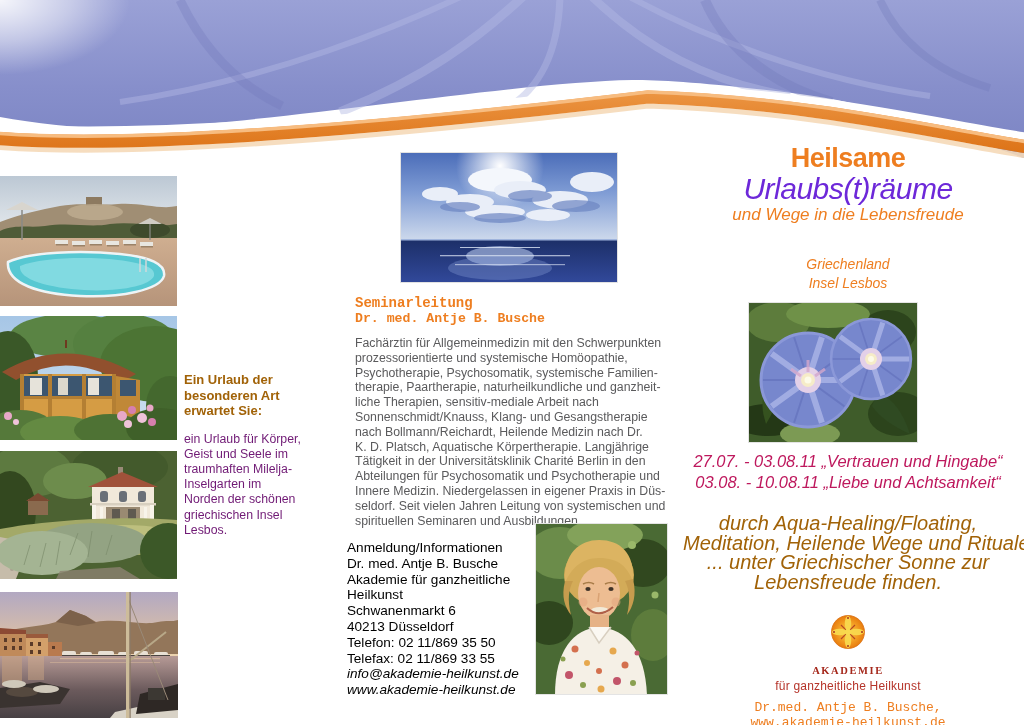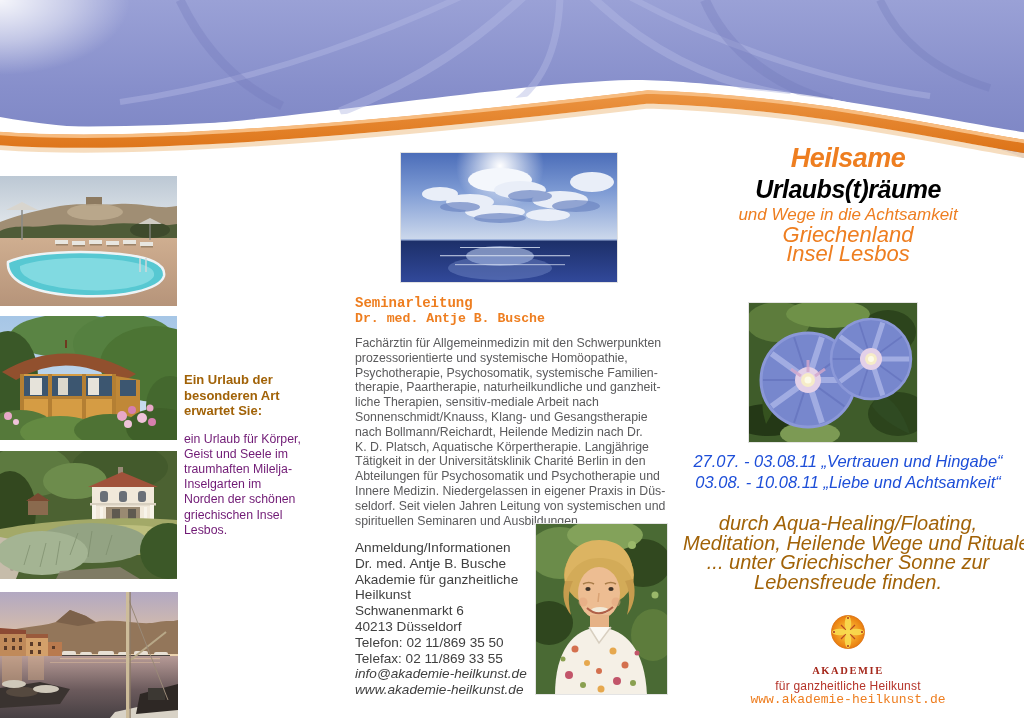--- a/index.html
+++ b/index.html
@@ -11,31 +11,31 @@
   .ph{position:absolute;left:0;}
   .pool{top:176px;} .gazebo{top:316px;} .villa{top:451px;} .harbor{top:592px;}
   .intro{position:absolute;left:184px;top:372px;width:152px;}
   .intro-h{color:#a16207;font-weight:bold;font-size:13px;line-height:15.5px;white-space:nowrap;}
   .intro-b{margin-top:13px;font-size:12.3px;line-height:15.2px;color:#701a75;white-space:nowrap;}
   .sea{position:absolute;left:400px;top:152px;}
   .sem{position:absolute;left:355px;top:295px;width:340px;}
   .sem-h{font-size:14px;font-weight:bold;line-height:16px;}
   .sem-l{font-size:13.2px;font-weight:bold;line-height:15px;}
   .sem-b{margin-top:10px;font-size:12.3px;line-height:14.8px;color:#5a5a5c;white-space:nowrap;}
-  .contact{position:absolute;left:355px;top:540px;font-size:13.6px;line-height:15.8px;color:#404040;white-space:nowrap;}
+  .contact{position:absolute;left:347px;top:540px;font-size:13.6px;line-height:15.8px;color:#000000;white-space:nowrap;}
   .contact .lnk{cursor:pointer;font-style:italic;}
   .portrait{position:absolute;left:535px;top:523px;}
   .right{position:absolute;left:683px;top:143px;width:330px;text-align:center;}
-  .title1{font-size:27px;font-weight:bold;font-style:italic;color:#ee7e20;line-height:30px;letter-spacing:-.5px;}
-  .title2{font-size:25px;font-weight:bold;font-style:italic;color:#000000;line-height:32px;letter-spacing:-.5px;}
+  .title1{font-size:27px;font-weight:bold;color:#ee7e20;line-height:30px;letter-spacing:-.5px;}
+  .title2{font-size:30px;font-weight:normal;font-style:italic;color:#6d28d9;line-height:32px;letter-spacing:-.5px;}
   .subtitle{font-size:17px;font-style:italic;color:#ee7e20;line-height:20px;}
-  .location{font-size:22px;font-style:italic;color:#ee7e20;line-height:19px;white-space:nowrap;}
+  .location{font-size:14px;font-style:italic;color:#ee7e20;line-height:19px;margin-top:30px;white-space:nowrap;}
   .flowers{position:absolute;left:748px;top:302px;}
   .dates{position:absolute;left:683px;top:451px;width:330px;text-align:center;
-         font-size:16.5px;font-style:italic;color:#1d4ed8;line-height:20.5px;white-space:nowrap;}
+         font-size:16.5px;font-style:italic;color:#be185d;line-height:20.5px;white-space:nowrap;}
   .promise{position:absolute;left:683px;top:514px;width:330px;text-align:center;
            font-size:20px;font-style:italic;color:#a16207;line-height:19.5px;white-space:nowrap;}
   .logoblock{position:absolute;left:683px;top:613px;width:330px;text-align:center;}
   .logo{margin:0 auto;}
   .logo-t{font-family:"Liberation Serif",serif;font-weight:bold;font-size:10.5px;letter-spacing:1.6px;
           color:#a5281c;margin-top:14px;}
   .logo-s{font-size:12px;color:#b5342a;margin-top:3px;letter-spacing:.2px;}
   .f1{font-size:13px;line-height:14.5px;margin-top:8px;}
   .f2{font-size:13px;line-height:14.5px;cursor:pointer;}
 </style>
@@ -381,21 +381,21 @@
         <circle cx="66" cy="166" r="3.5" fill="#e6a84e"></circle>
       <circle cx="28" cy="136" r="2.5" fill="#8aa050"></circle>
         <circle cx="102" cy="130" r="2.5" fill="#c2556a"></circle>
     </g>
     <rect x=".5" y=".5" width="132" height="171" fill="none" stroke="#e4e4e4"></rect>
   </svg>
 
   <div class="right">
     <div class="title1">Heilsame</div>
     <div class="title2">Urlaubs(t)räume</div>
-    <div class="subtitle">und Wege in die Achtsamkeit</div>
+    <div class="subtitle">und Wege in die Lebensfreude</div>
     <div class="location">Griechenland<br>Insel Lesbos</div>
   </div>
 
   <svg class="flowers" width="170" height="141" viewBox="0 0 170 141">
     <rect width="170" height="141" fill="#3f5c2a"></rect>
     <ellipse cx="30" cy="20" rx="32" ry="20" fill="#5d7c3c"></ellipse>
     <ellipse cx="140" cy="30" rx="28" ry="22" fill="#2c441c"></ellipse>
     <ellipse cx="80" cy="12" rx="42" ry="14" fill="#6f9148"></ellipse>
     <ellipse cx="20" cy="118" rx="36" ry="16" fill="#243816"></ellipse>
     <ellipse cx="150" cy="112" rx="30" ry="22" fill="#2c441c"></ellipse>
@@ -446,16 +446,17 @@
       <circle cx="19" cy="19" r="3" fill="#f9d94e"></circle>
       <g fill="#a83220">
         <circle cx="19" cy="5" r="1"></circle>
           <circle cx="19" cy="33" r="1"></circle>
           <circle cx="5" cy="19" r="1"></circle>
           <circle cx="33" cy="19" r="1"></circle>
       </g>
     </svg>
     <div class="logo-t">AKADEMIE</div>
     <div class="logo-s">für ganzheitliche Heilkunst</div>
+    <div class="f1 orange">Dr.med. Antje B. Busche,</div>
     <div class="f2 orange">www.akademie-heilkunst.de</div>
   </div>
 
 </div>
 
 </body></html>

